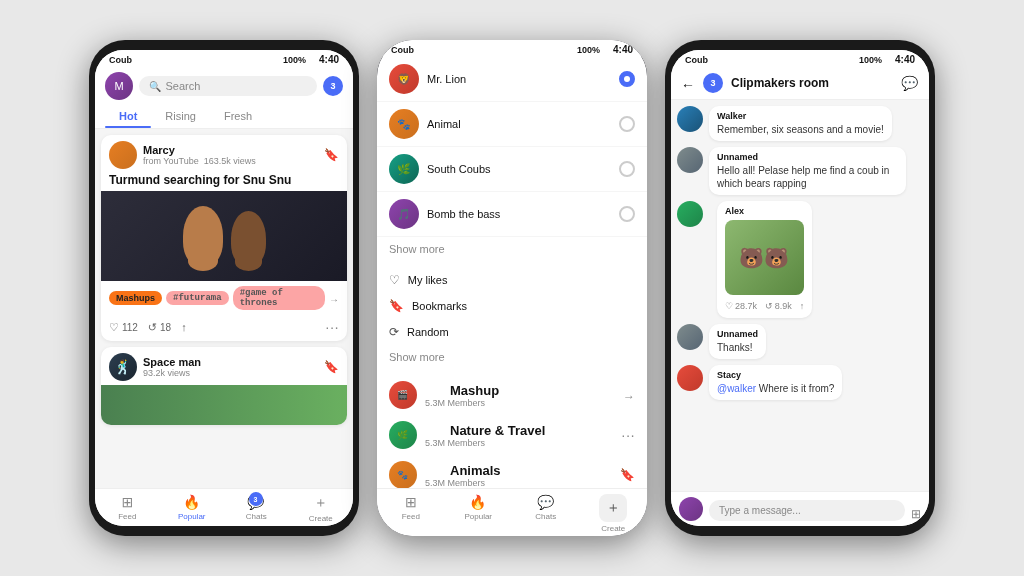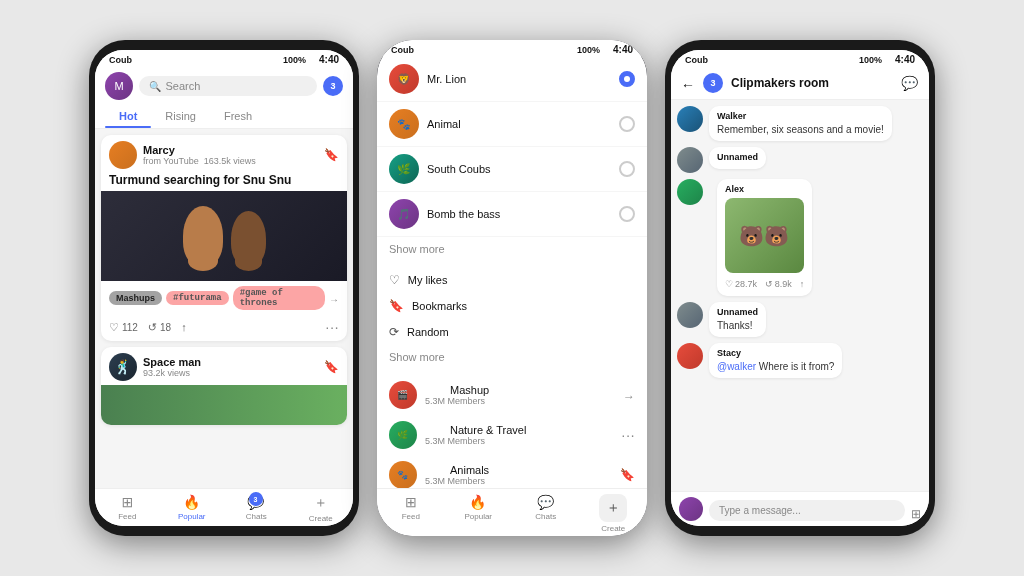--- a/index.html
+++ b/index.html
@@ -91,21 +91,21 @@
     }
     .card-header { display: flex; align-items: center; gap: 6px; padding: 6px 8px 4px; }
     .card-avatar { width: 28px; height: 28px; border-radius: 50%; background: #ccc; overflow: hidden; flex-shrink: 0; }
     .card-user-info { flex: 1; }
     .card-username { font-size: 11px; font-weight: 600; color: #111; }
     .card-source { font-size: 9px; color: #888; }
     .bookmark-icon { font-size: 12px; color: #888; }
     .card-title { font-size: 12px; font-weight: 600; padding: 0 8px 4px; color: #111; }
     .tag-row { display: flex; gap: 4px; align-items: center; padding: 5px 8px; overflow: hidden; }
     .tag { padding: 2px 7px; border-radius: 10px; font-size: 9px; font-weight: 600; }
-    .tag-yellow { background: #a3a3a3; color: #222; }
+    .tag-yellow { background: #f97316; color: #222; }
     .tag-gray { background: #fca5a5; color: #555; font-family: Liberation Mono, monospace; }
     .tag-more { font-size: 10px; color: #888; margin-left: auto; }
     .action-row { display: flex; align-items: center; gap: 10px; padding: 4px 8px 6px; }
     .action-item { display: flex; align-items: center; gap: 3px; font-size: 10px; color: #666; }
     .action-icon { font-size: 11px; }
     .dots { margin-left: auto; font-size: 14px; color: #888; }
 
     .bottom-nav {
       display: flex; background: #fff;
       border-top: 1px solid #eee;
@@ -160,21 +160,21 @@
     }
     .menu-icon { font-size: 12px; color: #555; }
     .section-item {
       display: flex; align-items: center; gap: 8px;
       padding: 6px 12px;
       font-size: 11px; color: #111;
       cursor: pointer;
     }
     .section-avatar { width: 28px; height: 28px; border-radius: 50%; background: #e0e0e0; flex-shrink: 0; overflow: hidden; display: flex; align-items: center; justify-content: center; font-size: 9px; }
     .section-label { flex: 1; }
-    .section-name { font-size: 11px; font-weight: 400; color: #111; padding-left: 25px; }
+    .section-name { font-size: 13px; font-weight: 700; color: #111; padding-left: 25px; }
     .section-count { font-size: 9px; color: #888; }
     .toggle {
       width: 28px; height: 16px; border-radius: 8px; background: #4a6cf7;
       position: relative; cursor: pointer;
     }
     .toggle-dot { 
       position: absolute; top: 2px; right: 2px;
       width: 12px; height: 12px; border-radius: 50%; background: #fff;
     }
 
@@ -506,20 +506,21 @@
         <div class="msg-bubble">
           <div class="msg-name">Walker</div>
           <div class="msg-text">Remember, six seasons and a movie!</div>
         </div>
       </div>
 
       <div class="msg-row">
         <div class="msg-avatar av-gray"></div>
         <div class="msg-bubble">
           <div class="msg-name">Unnamed</div>
+          <div class="msg-text">Hello all! Pelase help me find a coub in which bears rapping</div>
         </div>
       </div>
 
       <div class="msg-row">
         <div class="msg-avatar av-green"></div>
         <div class="msg-bubble" style="max-width:85%;margin-left:8px;">
           <div class="msg-name">Alex</div>
           <div class="msg-image">
             <div class="img-placeholder" style="background:linear-gradient(135deg,#8db870,#5a8840);display:flex;align-items:center;justify-content:center;">
               <span style="font-size:20px;">🐻🐻</span>

